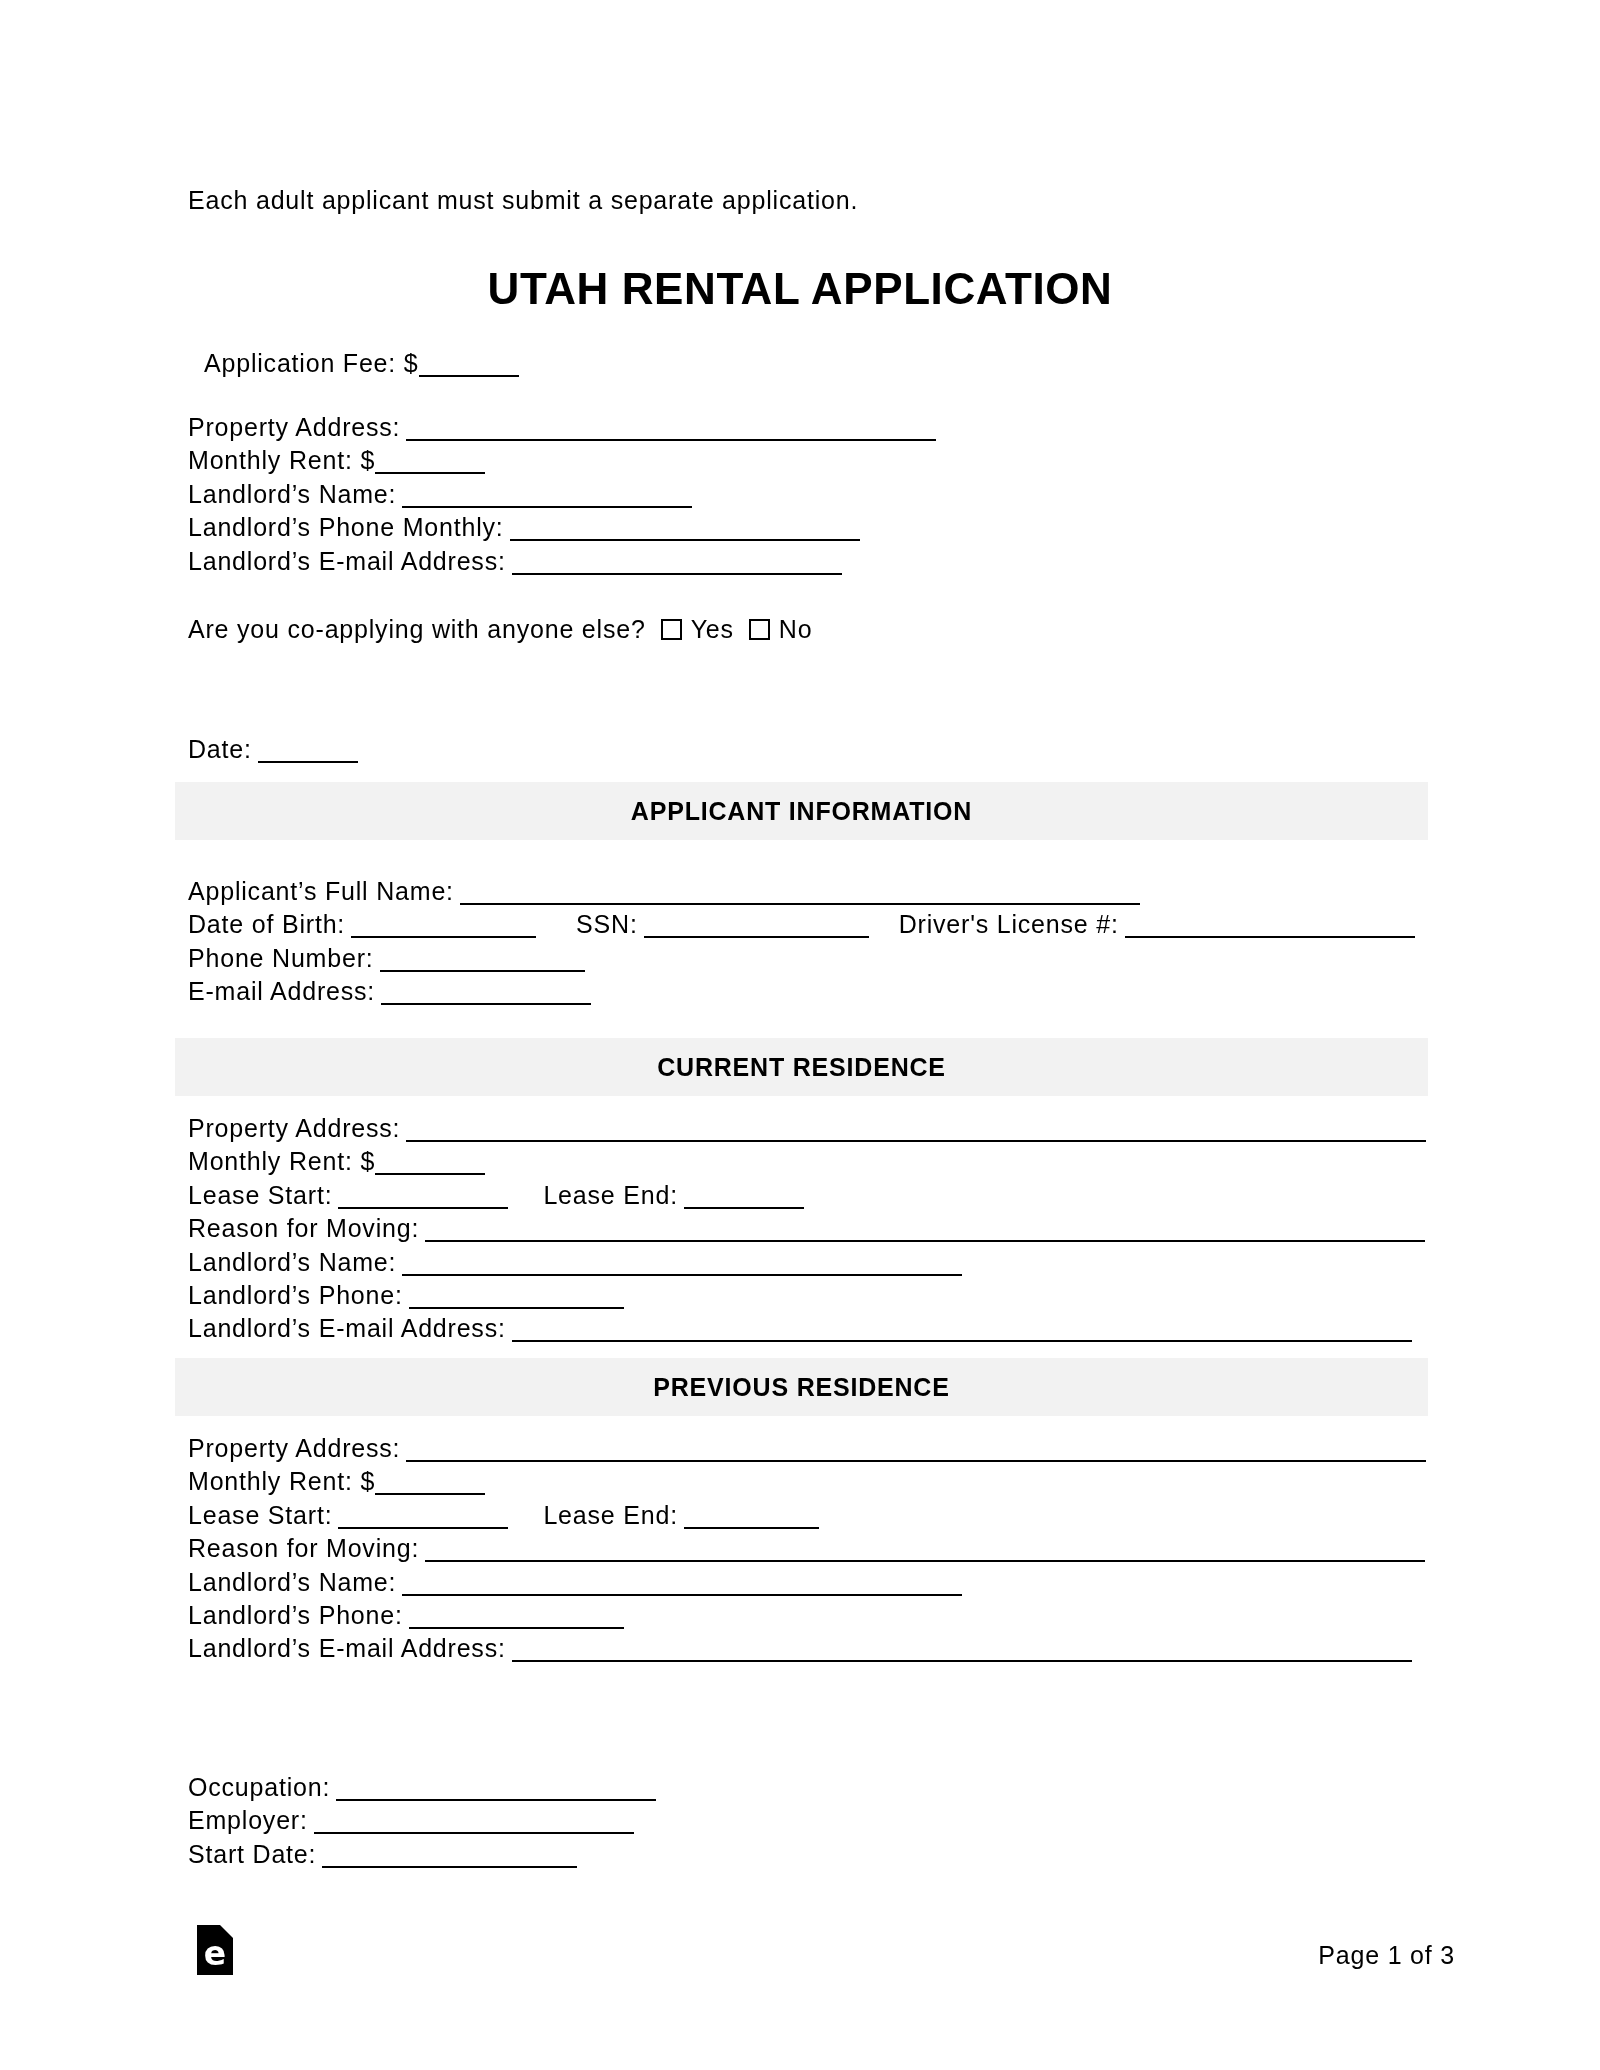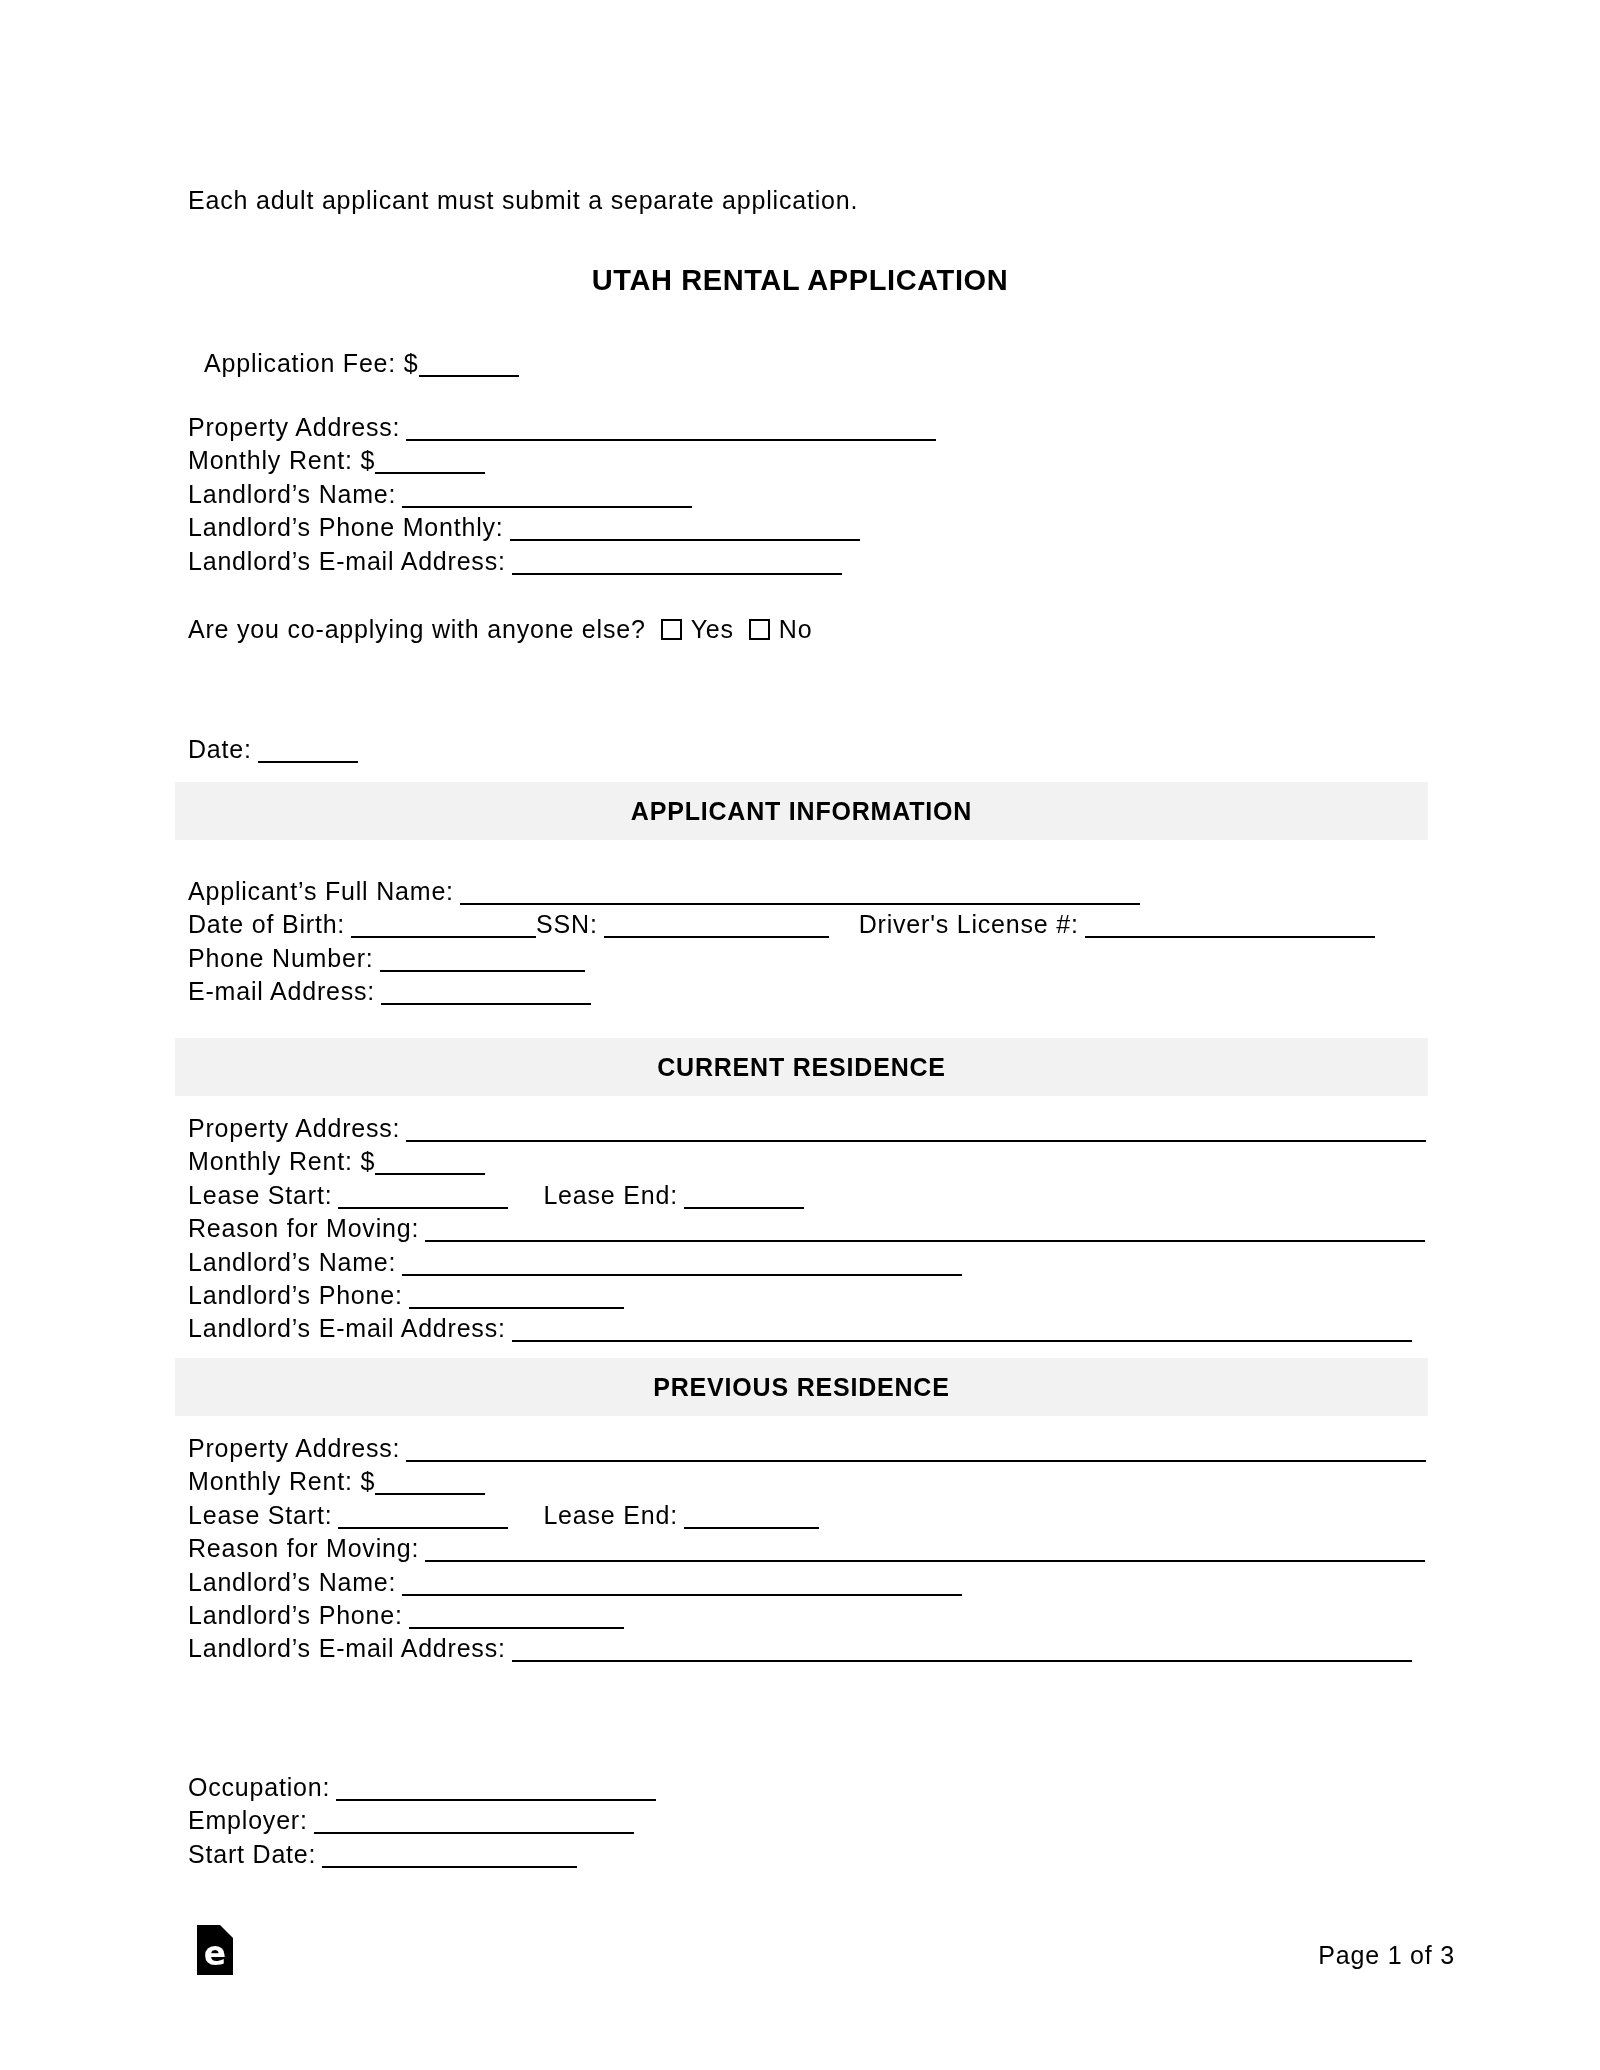--- a/index.html
+++ b/index.html
@@ -11,38 +11,38 @@
     font-family:"Liberation Sans", sans-serif;
     font-size:25px;
     color:#000000;
     letter-spacing:0.8px;
     overflow:hidden;
   }
   .abs { position:absolute; left:188px; }
   .title {
     position:absolute; left:0; width:1600px;
     text-align:center;
-    font-size:29px; font-weight:bold; letter-spacing:0.6px;
+    font-size:44px; font-weight:bold; letter-spacing:0.6px;
   }
   .band {
     position:absolute; left:175px; width:1253px; height:58px;
     background:#f2f2f2;
     display:flex; align-items:center; justify-content:center;
     font-weight:bold; font-size:25px;
   }
   .block { line-height:33.4px; white-space:nowrap; }
   .bl {
     display:inline-block;
     border-bottom:2px solid #000;
     height:18px;
     vertical-align:-5px;
     margin-left:6px;
   }
   .bl.nb { margin-left:0; }
-  .gap40 { }
+  .gap40 { margin-left:40px; }
   .gap30 { margin-left:30px; }
   .gap35 { margin-left:35px; }
   .cb {
     display:inline-block;
     width:21px; height:21px;
     border:2.5px solid #000;
     vertical-align:-2px;
     margin-left:15px; margin-right:9px;
     background:#fff;
   }

